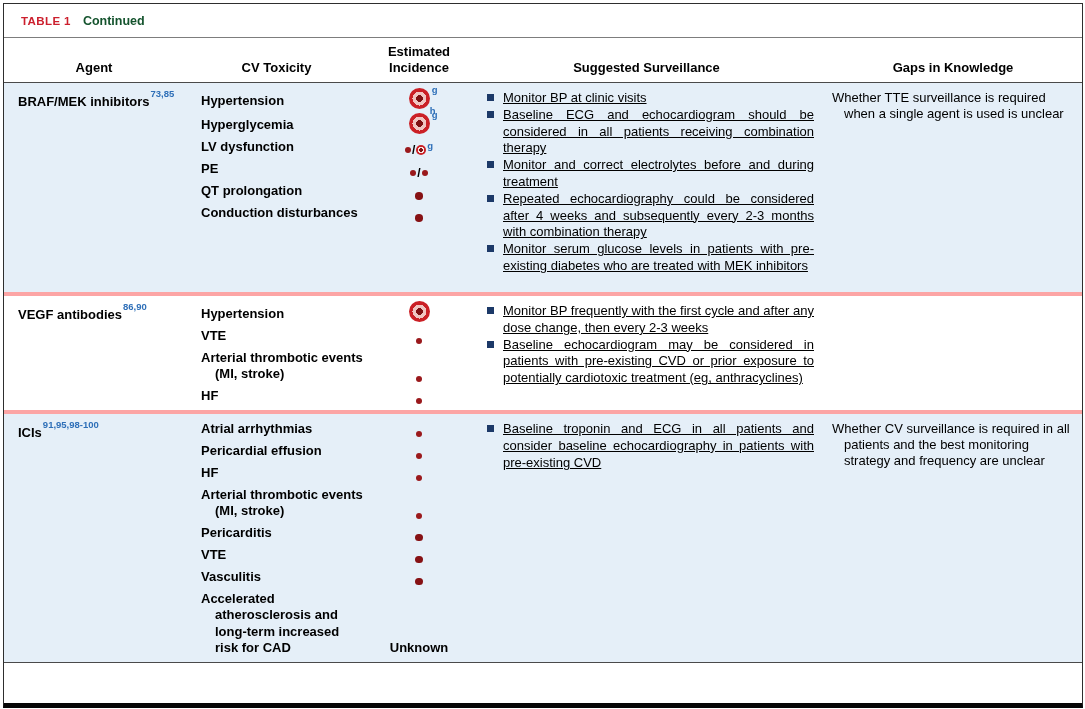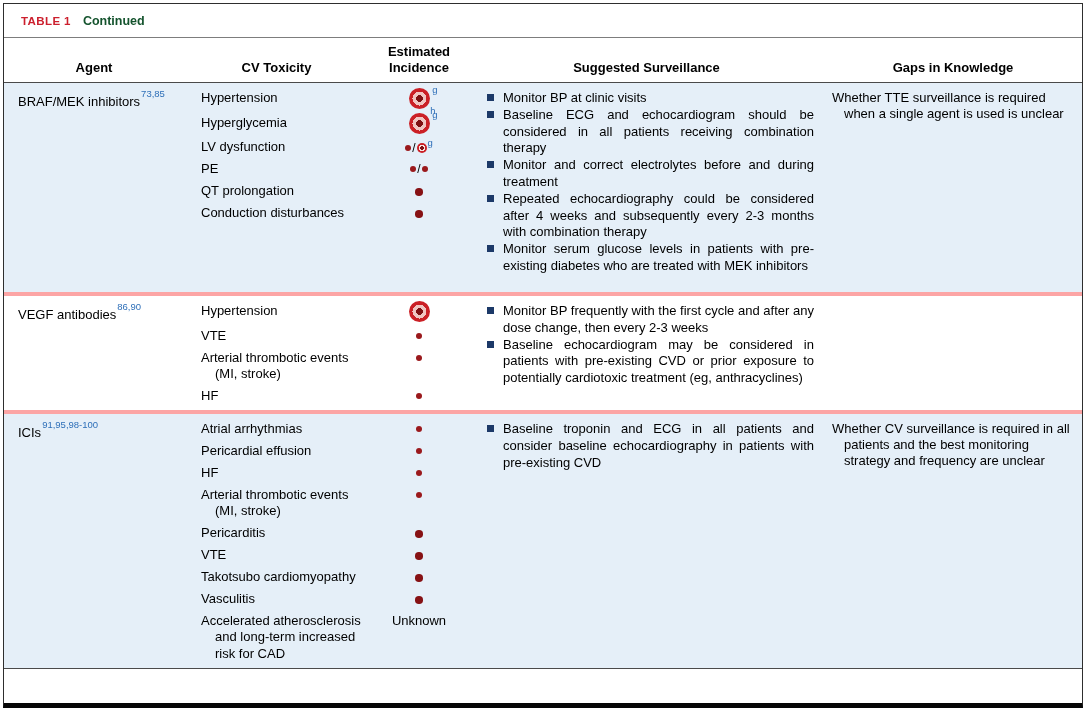--- a/index.html
+++ b/index.html
@@ -13,44 +13,44 @@
   .t-cont{color:#14532d;font-weight:700;font-size:12.5px;margin-left:12px;}
   
   .header-row{flex:0 0 45px;display:grid;grid-template-columns:180px 185px 100px 355px 1fr;
               align-items:end;padding-bottom:6px;border-bottom:1px solid #4a4a4a;box-sizing:border-box;}
   .col-h{font-weight:700;text-align:center;line-height:16px;font-size:13px;}
   
   .group{display:grid;grid-template-columns:180px 285px 355px 1fr;box-sizing:border-box;}
   .group.shaded{background:#e5eff8;}
   .group + .group{border-top:4px solid #fca5a5;}
   .g1{min-height:209px;} .g2{min-height:110px;}
-  .agent-cell{padding:7px 6px 0 14px;line-height:16px;}
+  .agent-cell{padding:7px 6px 0 14px;line-height:16px;font-weight:bold;}
   sup.ref{color:#2e6fb8;font-size:9.5px;position:relative;top:-4px;margin-left:1px;}
   
   .toxcell{padding-top:7px;}
-  .toxrow{display:flex;align-items:flex-start;margin-bottom:5.7px;}
+  .toxrow{display:flex;align-items:flex-end;margin-bottom:5.7px;font-weight:bold;}
   .toxname{flex:0 0 185px;box-sizing:border-box;padding-left:31px;padding-right:4px;text-indent:-14px;line-height:16.3px;}
   .toxicon{flex:0 0 100px;display:flex;justify-content:center;padding-top:5px;box-sizing:border-box;}
   .toxrow.lg .toxicon{padding-top:0;margin-top:-2px;}
   .toxrow.combo .toxicon{padding-top:3px;}
   .toxrow.txt .toxicon{padding-top:0;line-height:16.3px;}
   .iw{position:relative;display:inline-flex;align-items:center;}
   .ib-lg{width:21px;height:21px;border-radius:50%;
          background:radial-gradient(circle,#7f1113 0 3.6px,#f0c6c2 3.6px 7px,#cb2026 7px 10.5px);}
   .ib-sm{width:10px;height:10px;border-radius:50%;
          background:radial-gradient(circle,#7f1113 0 2px,#f6e4e0 2px 3.2px,#cb2026 3.2px 5px);}
   .dot-sm{width:6px;height:6px;border-radius:50%;background:#9a191c;}
   .dot-md{width:7.5px;height:7.5px;border-radius:50%;background:#861114;}
   .slash{font-size:12px;margin:0 1px;line-height:10px;}
   .fn{color:#2e6fb8;font-size:9.5px;}
   .fn-top{position:absolute;right:-8px;top:-4px;}
   .fn-bot{position:absolute;right:-6px;bottom:-7px;}
   .fn-inline{position:relative;top:-5px;margin-left:1px;}
   
-  .survcell{padding:7px 10px 0 18px;box-sizing:border-box;}
+  .survcell{padding:7px 10px 0 18px;box-sizing:border-box;text-decoration:underline;}
   .sitem{text-align:justify;line-height:16.8px;padding-left:16px;text-indent:-16px;}
   .sq{display:inline-block;width:7px;height:7px;background:#1c3968;margin-right:9px;vertical-align:1px;}
   
   .gapscell{padding:7px 8px 0 8px;box-sizing:border-box;}
   .gaps-text{line-height:16px;padding-left:12px;text-indent:-12px;}
   
   .bottom-gap{flex:1 1 auto;min-height:0;border-top:1px solid #4a4a4a;background:#fff;}
 </style>
 </head>
 <body>
@@ -213,26 +213,20 @@
             <span class="dot-md"></span>
           </div>
       </div>
       <div class="toxrow">
         <div class="toxname">VTE</div>
         <div class="toxicon">
             <span class="dot-md"></span>
           </div>
       </div>
       <div class="toxrow">
-        <div class="toxname">Takotsubo cardiomyopathy</div>
-        <div class="toxicon">
-            <span class="dot-md"></span>
-          </div>
-      </div>
-      <div class="toxrow">
         <div class="toxname">Vasculitis</div>
         <div class="toxicon">
             <span class="dot-md"></span>
           </div>
       </div>
       <div class="toxrow txt">
         <div class="toxname">Accelerated atherosclerosis and long-term increased risk for CAD</div>
         <div class="toxicon">
             <span>Unknown</span>
           </div>

